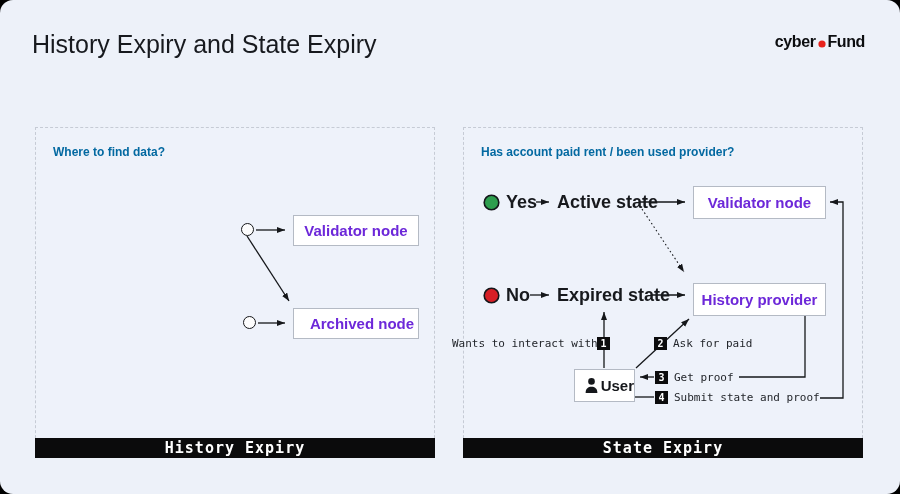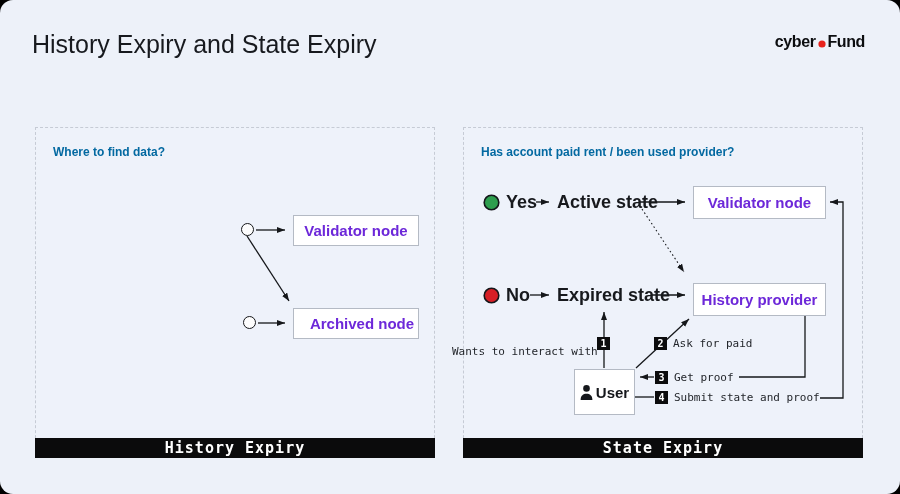--- a/index.html
+++ b/index.html
@@ -40,23 +40,23 @@
     position:absolute; font-size:18px; font-weight:700;
     color:#17191d; line-height:16px; white-space:nowrap;
   }
   .node-box {
     position:absolute; background:#ffffff; border:1px solid #b4bac4;
     display:flex; align-items:center; justify-content:center;
     font-size:15px; font-weight:700; color:#6d28d9;
     box-sizing:border-box; white-space:nowrap;
   }
   .user-box {
-    position:absolute; left:574px; top:369px; width:61px; height:46px;
+    position:absolute; left:574px; top:369px; width:61px; height:33px;
     background:#ffffff; border:1px solid #b4bac4; box-sizing:border-box;
-    display:flex; align-items:center; justify-content:center; gap:3px;
+    display:flex; align-items:center; justify-content:flex-end; gap:3px;
     font-size:15px; font-weight:700; color:#15171b;
   }
   .circle {
     position:absolute; width:13px; height:13px; border-radius:50%;
     background:#fdfdfd; border:1.4px solid #15171a; box-sizing:border-box;
   }
   .ind { position:absolute; width:17px; height:17px; }
   .numsq {
     position:absolute; width:13px; height:13px; background:#0c0c0d;
     color:#ffffff; font-family:"DejaVu Sans Mono", monospace;
@@ -132,21 +132,21 @@
   <div class="bold-label" style="left:557px; top:194px;">Active state</div>
   <div class="node-box" style="left:693px; top:186px; width:133px; height:33px;">Validator node</div>
 
   <svg class="ind" style="left:483px; top:287px;" viewBox="0 0 17 17">
       <circle cx="8.5" cy="8.5" r="7.3" stroke="#14161a" stroke-width="1.6" fill="#d61f26"></circle>
     </svg>
   <div class="bold-label" style="left:506px; top:287px;">No</div>
   <div class="bold-label" style="left:557px; top:287px;">Expired state</div>
   <div class="node-box" style="left:693px; top:283px; width:133px; height:33px;">History provider</div>
 
-  <div class="step-label" style="left:452px; top:346px;">Wants to interact with</div>
+  <div class="step-label" style="left:452px; top:338px;">Wants to interact with</div>
   <div class="numsq" style="left:597px; top:337px;">1</div>
 
   <div class="numsq" style="left:654px; top:337px;">2</div>
   <div class="step-label" style="left:673px; top:338px;">Ask for paid</div>
 
   <div class="user-box">
     <svg width="13" height="15" viewBox="0 0 12 14">
         <circle cx="6" cy="3.2" r="3.1" fill="#15171b"></circle>
         <path d="M0.5,14 C0.5,9.8 3,8.2 6,8.2 C9,8.2 11.5,9.8 11.5,14 Z" fill="#15171b"></path>
       </svg>

